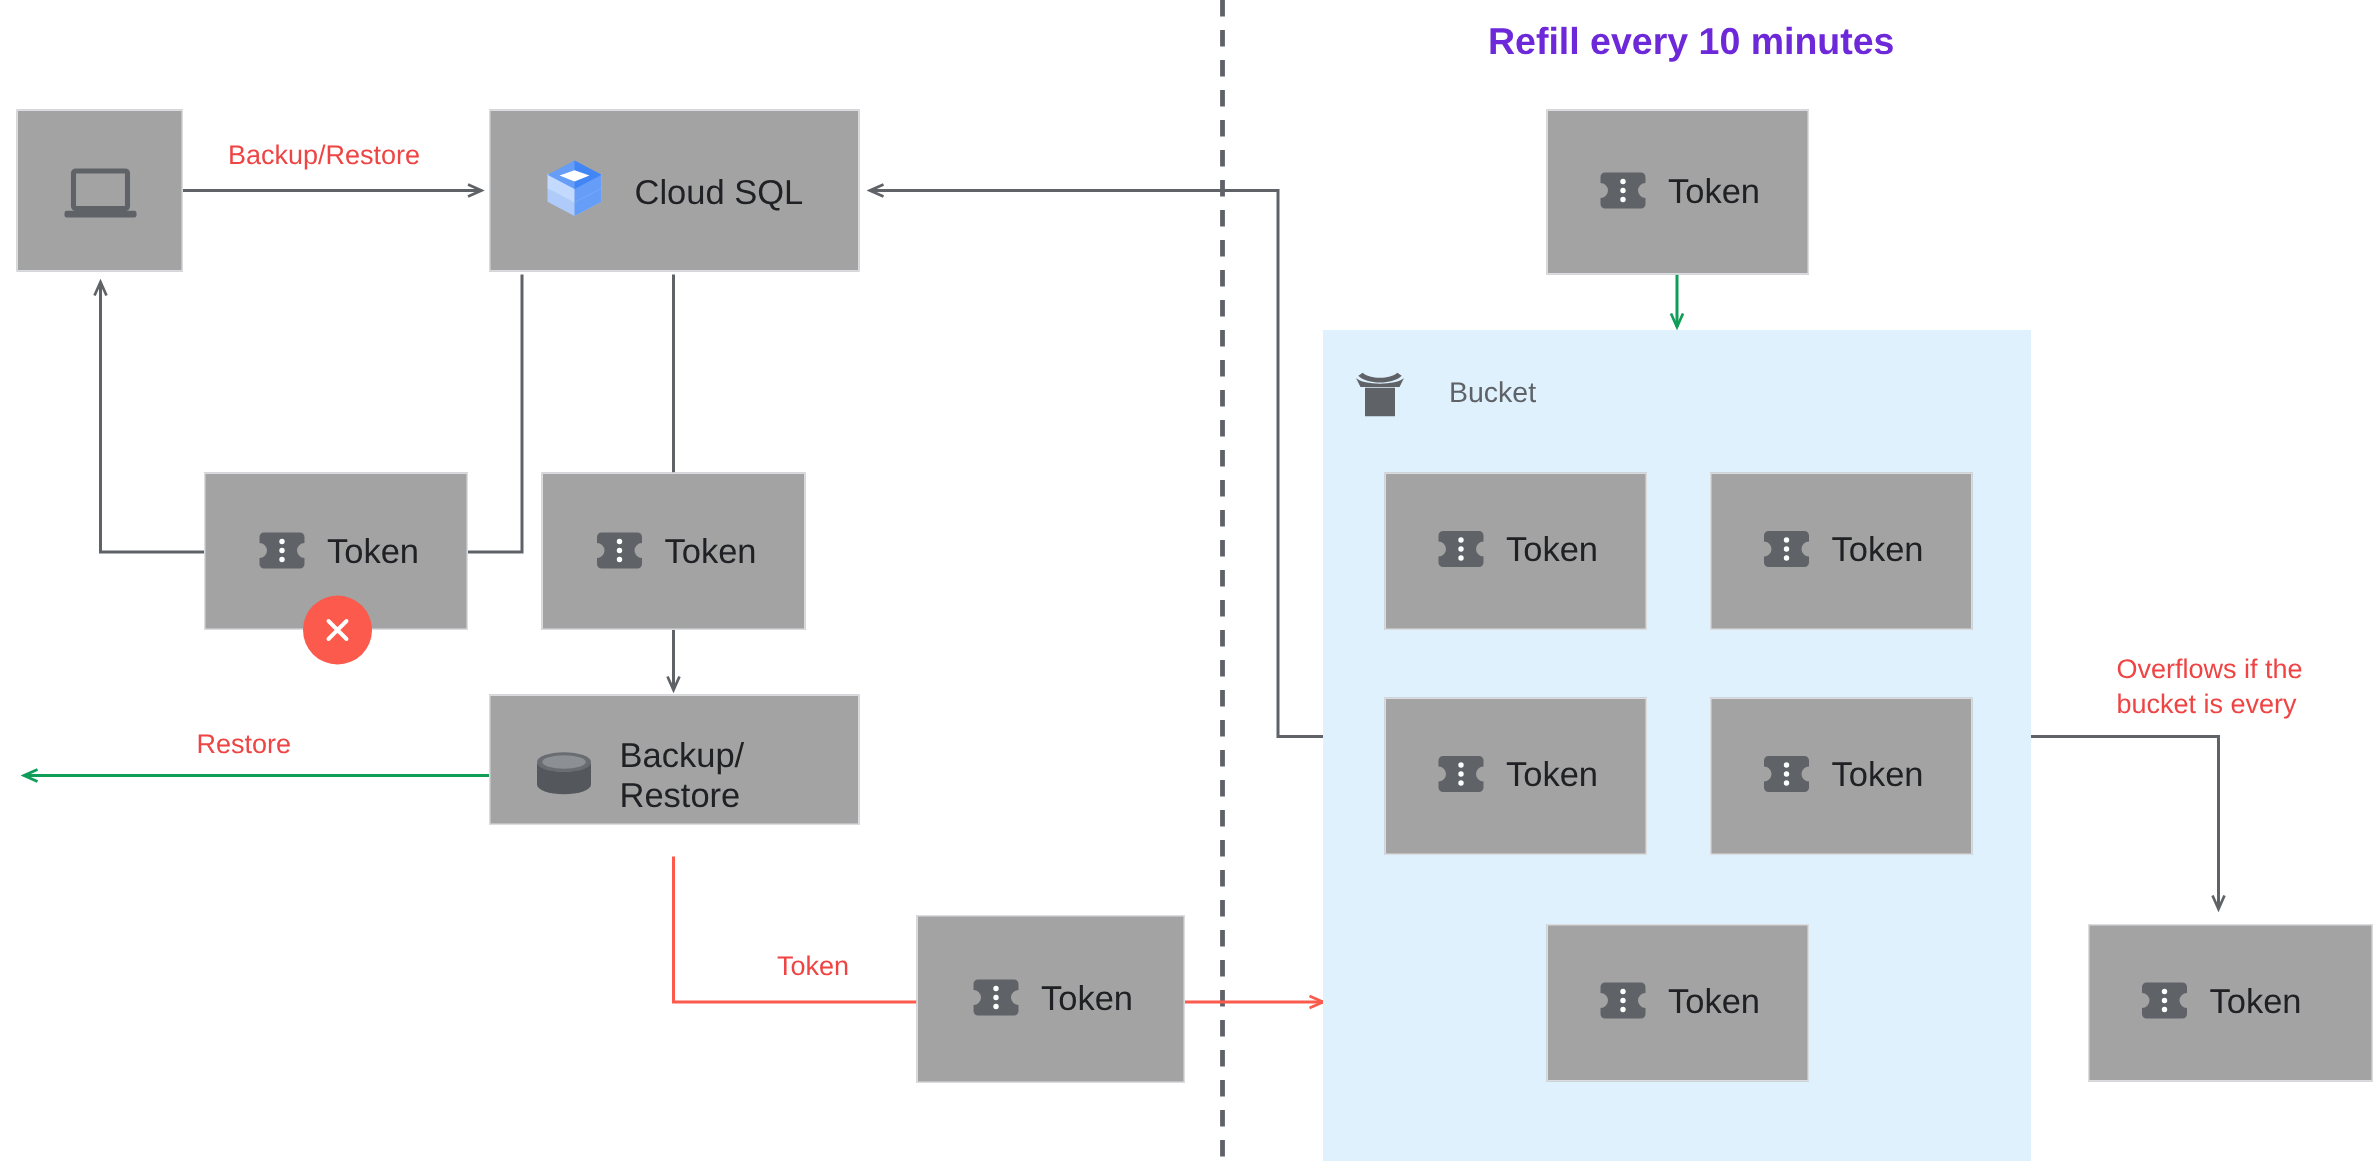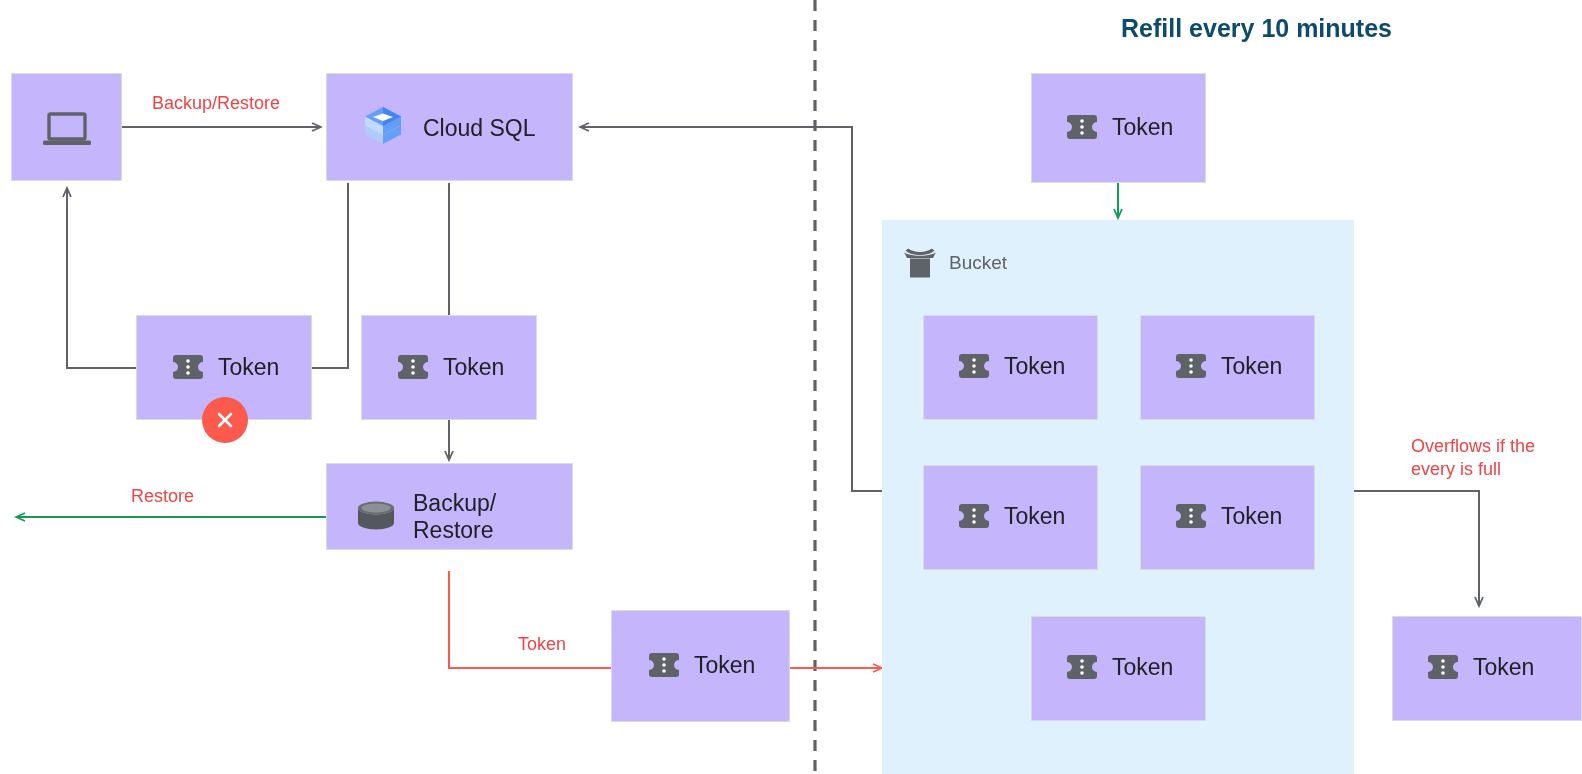--- a/index.html
+++ b/index.html
@@ -2,34 +2,34 @@
 <html><head>
 <meta charset="utf-8">
 <style>
   html,body{margin:0;padding:0;background:#ffffff;}
   body{width:1582px;height:774px;position:relative;overflow:hidden;
        font-family:"Liberation Sans","DejaVu Sans",sans-serif;}
   #stage{position:absolute;left:0;top:0;width:1582px;height:774px;}
 
   svg.layer{position:absolute;left:0;top:0;width:1582px;height:774px;pointer-events:none;}
 
-  .node{position:absolute;background:#c4b5fd;border:1px solid #dadce0;box-sizing:border-box;}
+  .node{position:absolute;background:#a3a3a3;border:1px solid #dadce0;box-sizing:border-box;}
   .node-inner{position:absolute;display:flex;align-items:center;gap:14px;}
 
   .node-label{font-size:23px;color:#202124;line-height:1.18;white-space:pre-line;}
   .tok-label{font-size:23px;color:#202124;}
 
   .bucket{position:absolute;background:#dff1fd;}
-  .bucket-title{position:absolute;display:flex;align-items:center;gap:11px;}
+  .bucket-title{position:absolute;display:flex;align-items:center;gap:28px;}
   .bucket-title span{font-size:19px;color:#5f6368;}
 
   .edge-label{position:absolute;font-size:18px;color:#ef4444;line-height:1.3;white-space:pre-line;}
 
-  .title-main{position:absolute;font-size:25px;font-weight:bold;color:#0c4a6e;
-              text-align:right;}
+  .title-main{position:absolute;font-size:25px;font-weight:bold;color:#6d28d9;
+              text-align:left;}
 
   .xbadge{position:absolute;width:46px;height:46px;border-radius:50%;
           background:#fb5a4c;display:flex;align-items:center;justify-content:center;}
   .xbadge svg{display:block;}
   .icon{display:block;flex:none;}
 </style>
 </head>
 <body>
 
 <div id="stage">
@@ -248,15 +248,15 @@
     </div>
   </div>
 
   <div class="edge-label" style="left:152px;top:92px;">Backup/Restore</div>
 
   <div class="edge-label" style="left:131px;top:485px;">Restore</div>
 
   <div class="edge-label" style="left:518px;top:633px;">Token</div>
 
   <div class="edge-label" style="left:1411px;top:435px;width:165px;">Overflows if the
-every is full</div>
+bucket is every</div>
 
 </div>
 
 </body></html>

